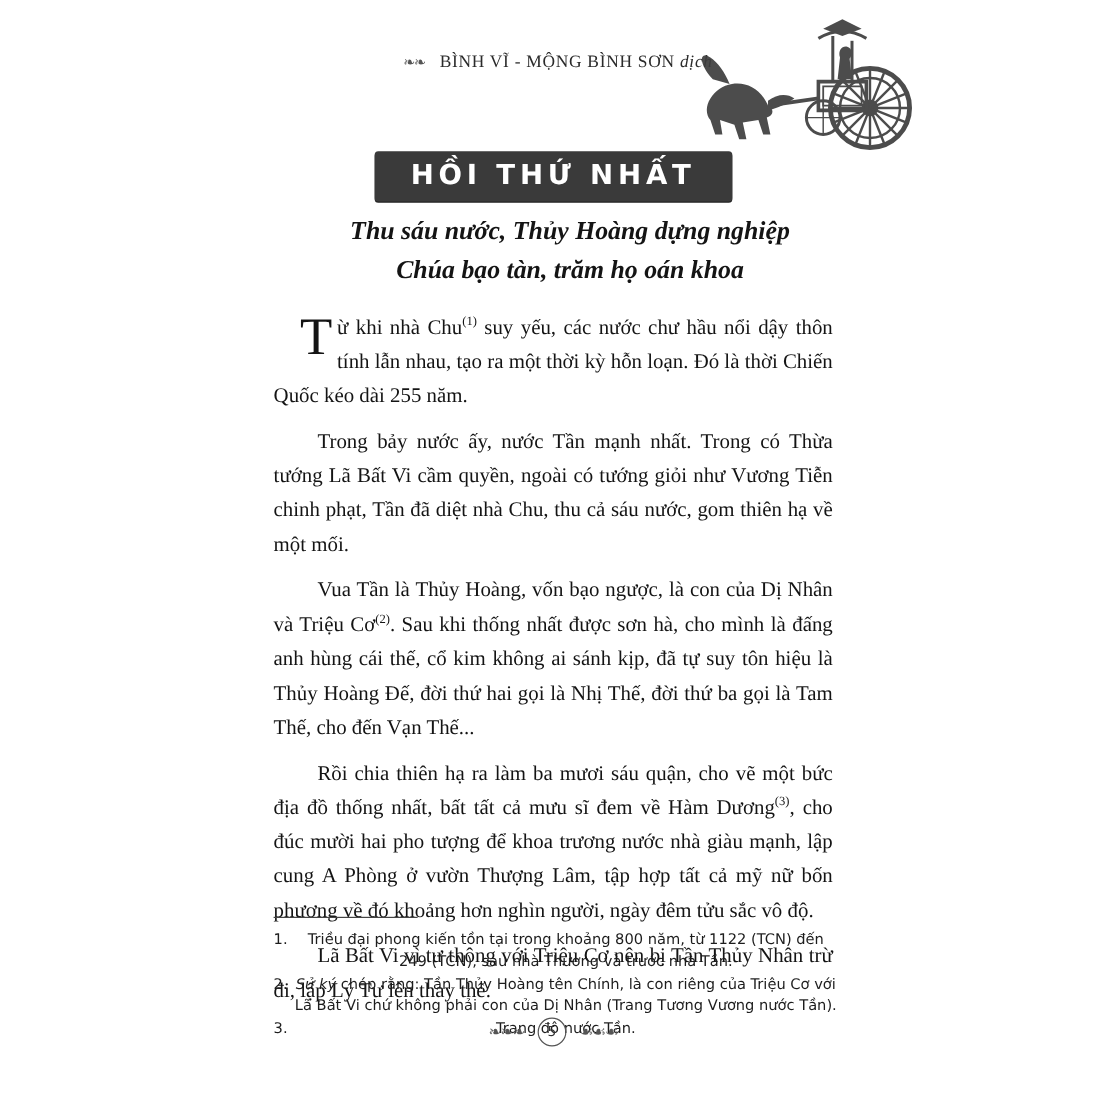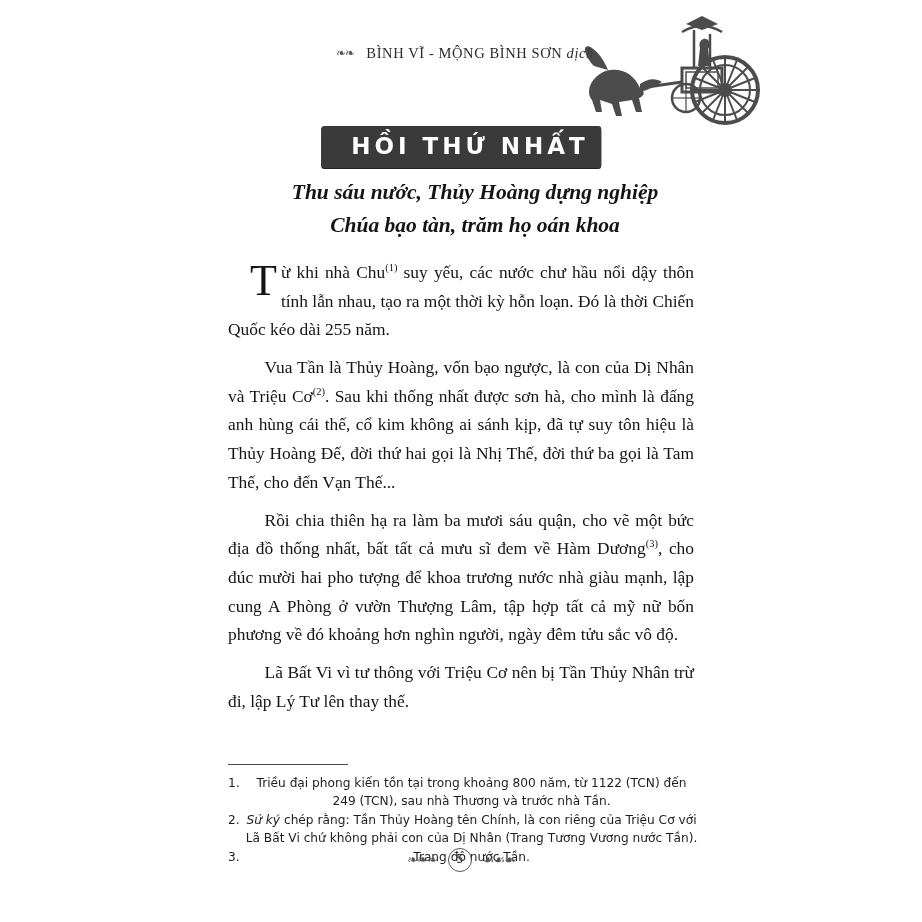--- a/index.html
+++ b/index.html
@@ -60,21 +60,21 @@
   }
 
   
   .chapter-banner {
     position: absolute;
     top: 126px;
     left: 50%;
     transform: translateX(-50%);
     background: #3a3a3a;
     color: #ffffff;
-    padding: 7px 12px 9px 30px;
+    padding: 7px 30px 9px 30px;
     border-radius: 3px;
     font-family: "DejaVu Sans", sans-serif;
     font-weight: bold;
     font-size: 23px;
     letter-spacing: 4px;
     white-space: nowrap;
     box-shadow: 0 1px 0 #222;
   }
 
   
@@ -254,20 +254,21 @@
 
   <div class="couplet">
     <div class="line">Thu sáu nước, Thủy Hoàng dựng nghiệp</div>
     <div class="line">Chúa bạo tàn, trăm họ oán khoa</div>
   </div>
 
   <div class="body-col">
     <p class="para first">
       <span class="dropcap">T</span><span>ừ khi nhà Chu<sup>(1)</sup> suy yếu, các nước chư hầu nổi dậy thôn tính lẫn nhau, tạo ra một thời kỳ hỗn loạn. Đó là thời Chiến Quốc kéo dài 255 năm.</span>
     </p>
+    <p class="para">Trong bảy nước ấy, nước Tần mạnh nhất. Trong có Thừa tướng Lã Bất Vi cầm quyền, ngoài có tướng giỏi như Vương Tiễn chinh phạt, Tần đã diệt nhà Chu, thu cả sáu nước, gom thiên hạ về một mối.</p>
     <p class="para">Vua Tần là Thủy Hoàng, vốn bạo ngược, là con của Dị Nhân và Triệu Cơ<sup>(2)</sup>. Sau khi thống nhất được sơn hà, cho mình là đấng anh hùng cái thế, cổ kim không ai sánh kịp, đã tự suy tôn hiệu là Thủy Hoàng Đế, đời thứ hai gọi là Nhị Thế, đời thứ ba gọi là Tam Thế, cho đến Vạn Thế...</p>
     <p class="para">Rồi chia thiên hạ ra làm ba mươi sáu quận, cho vẽ một bức địa đồ thống nhất, bất tất cả mưu sĩ đem về Hàm Dương<sup>(3)</sup>, cho đúc mười hai pho tượng để khoa trương nước nhà giàu mạnh, lập cung A Phòng ở vườn Thượng Lâm, tập hợp tất cả mỹ nữ bốn phương về đó khoảng hơn nghìn người, ngày đêm tửu sắc vô độ.</p>
     <p class="para">Lã Bất Vi vì tư thông với Triệu Cơ nên bị Tần Thủy Nhân trừ đi, lập Lý Tư lên thay thế.</p>
   </div>
 
   <div class="footnote-rule"></div>
 
   <div class="footnotes">
     <div class="fn">
       <span class="fn-num">1.</span>

